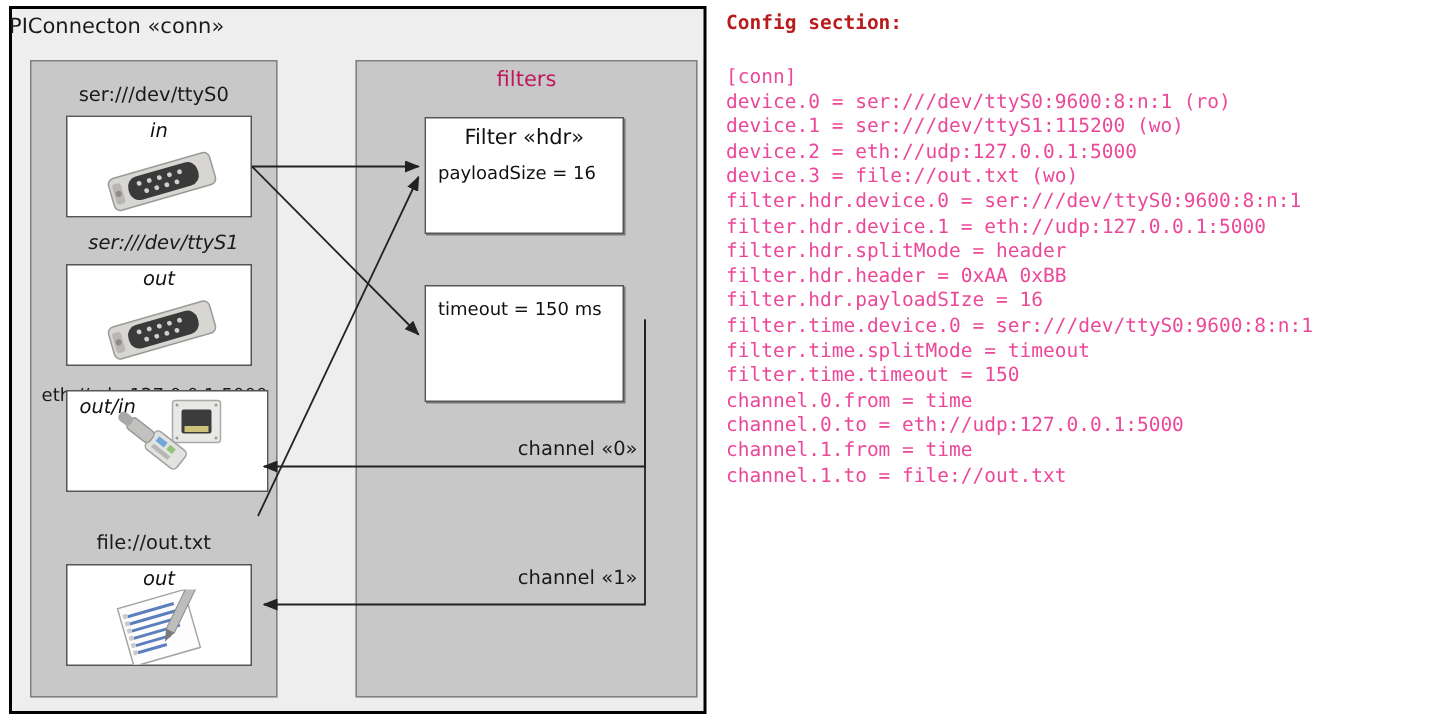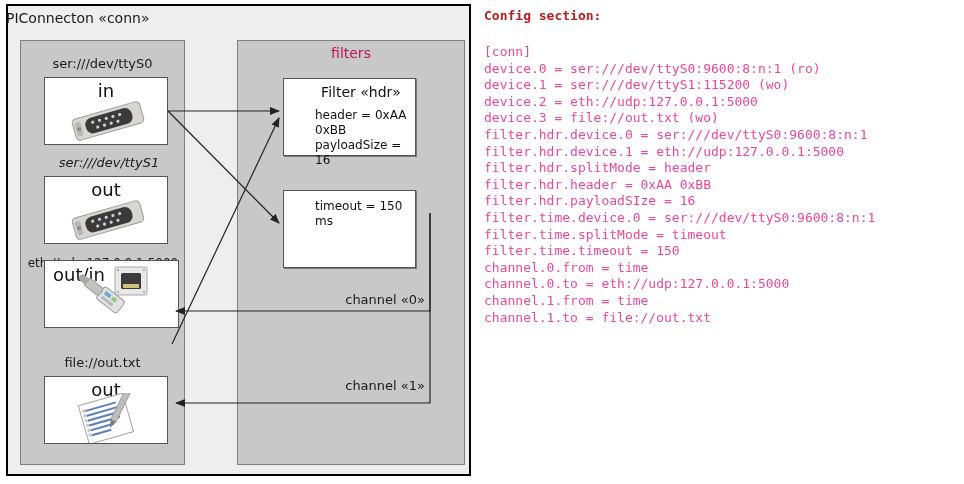--- a/index.html
+++ b/index.html
@@ -28,38 +28,37 @@
 
   
   .dev-label{
     text-align:center;font-size:13px;color:#1a1a1a;white-space:nowrap;
   }
   .dev-card{
     background:#ffffff;border:1px solid #555555;
   }
   .dev-io{
     position:absolute;left:0;top:2px;width:100%;text-align:center;
-    font-size:18px;color:#111111;
+    font-size:13px;color:#111111;font-style:italic;
   }
   .dev-io.left{text-align:left;left:8px;width:auto;top:3px;}
 
   #dev0-label{left:20px;top:56px;width:165px;}
   #dev0-card {left:44px;top:77px;width:124px;height:68px;}
   #dev1-label{left:12px;top:155px;width:194px;font-style:italic;}
   #dev1-card {left:44px;top:176px;width:124px;height:68px;}
   #dev2-label{left:14px;top:256px;width:178px;font-size:12px;}
   #dev2-card {left:44px;top:260px;width:135px;height:68px;}
   #dev3-label{left:20px;top:355px;width:165px;}
   #dev3-card {left:44px;top:376px;width:124px;height:68px;}
 
   
   .filter-card{
     background:#ffffff;border:1px solid #555555;
     box-shadow:1px 1px 0 #777;
-    padding-left:23px;
   }
   .filter-title{
     width:100%;text-align:center;font-size:14px;color:#111;
     margin-top:5px;
   }
   .filter-props{
     margin:8px 0 0 8px;font-size:12px;color:#111;line-height:15px;
   }
   #filter-hdr-card {left:283px;top:78px;width:133px;height:78px;}
   #filter-time-card{left:283px;top:190px;width:133px;height:78px;}
@@ -199,21 +198,20 @@
         <polygon points="42,30 48,30 45,38" fill="#7a7a78"></polygon>
         <rect x="42" y="-8" width="6" height="5" fill="#8a8a88"></rect>
       </g>
     </g>
   </svg>
 </div>
 
 <div class="abs filter-card" id="filter-hdr-card">
   <div class="filter-title">Filter «hdr»</div>
   <div class="filter-props">
-    <div>header = 0xAA 0xBB</div>
     <div>payloadSize = 16</div>
   </div>
 </div>
 
 <div class="abs filter-card" id="filter-time-card">
   <div class="filter-props">
     <div>timeout = 150 ms</div>
   </div>
 </div>
 

